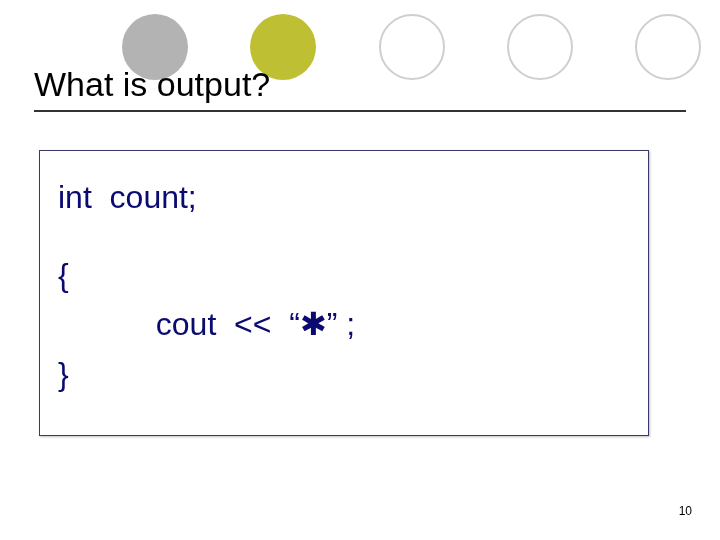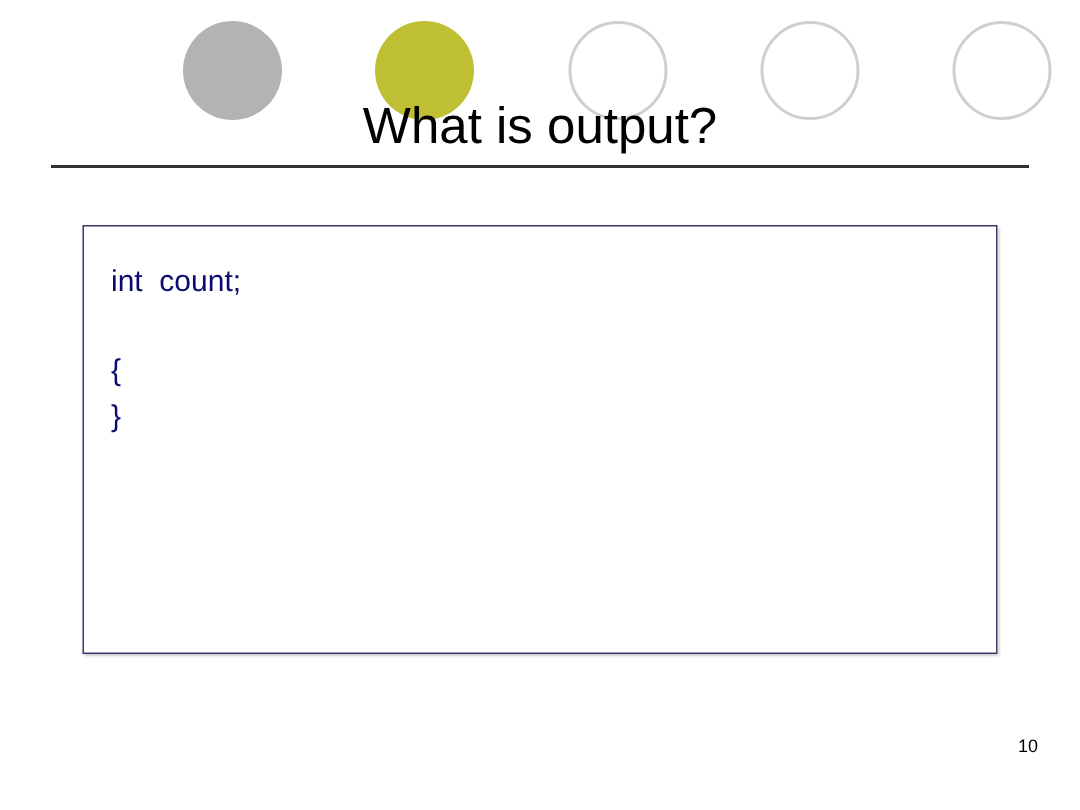--- a/index.html
+++ b/index.html
@@ -30,47 +30,46 @@
   .title-wrap {
     position: absolute;
     top: 65px;
     left: 34px;
     right: 34px;
   }
   .title {
     font-size: 34px;
     color: #000;
     padding-bottom: 6px;
-    text-align: center;
   }
   .title-rule {
     height: 2px;
     background: #333;
     width: 100%;
   }
   .code-box {
     position: absolute;
     top: 150px;
-    left: 55px;
+    left: 39px;
     width: 610px;
     height: 286px;
     border: 1px solid #3a3a6a;
     box-shadow: 1px 1px 2px rgba(0,0,0,0.25);
     box-sizing: border-box;
     padding: 22px 18px 18px 18px;
     color: #0a0a70;
-    font-size: 20px;
+    font-size: 32px;
     line-height: 1.55;
   }
   .code-line { white-space: pre; }
   .blank-line { height: 28px; }
   .page-number {
     position: absolute;
     right: 28px;
-    bottom: 36px;
+    bottom: 22px;
     font-size: 12px;
     color: #000;
   }
 </style>
 </head>
 <body>
 
 <div class="circles">
 
 <div class="circle" style="left: 122px; background: rgb(179, 179, 179);"></div>
@@ -82,16 +81,17 @@
 
 <div class="title-wrap">
   <div class="title">What is output?</div>
   <div class="title-rule"></div>
 </div>
 
 <div class="code-box">
   <div class="code-line">int  count;</div>
   <div class="blank-line"></div>
   <div class="code-line">{</div>
+  <div class="code-line">           cout  &lt;&lt;  “✱” ;</div>
   <div class="code-line">}</div>
 </div>
 
 <div class="page-number">10</div>
 
 </body></html>

